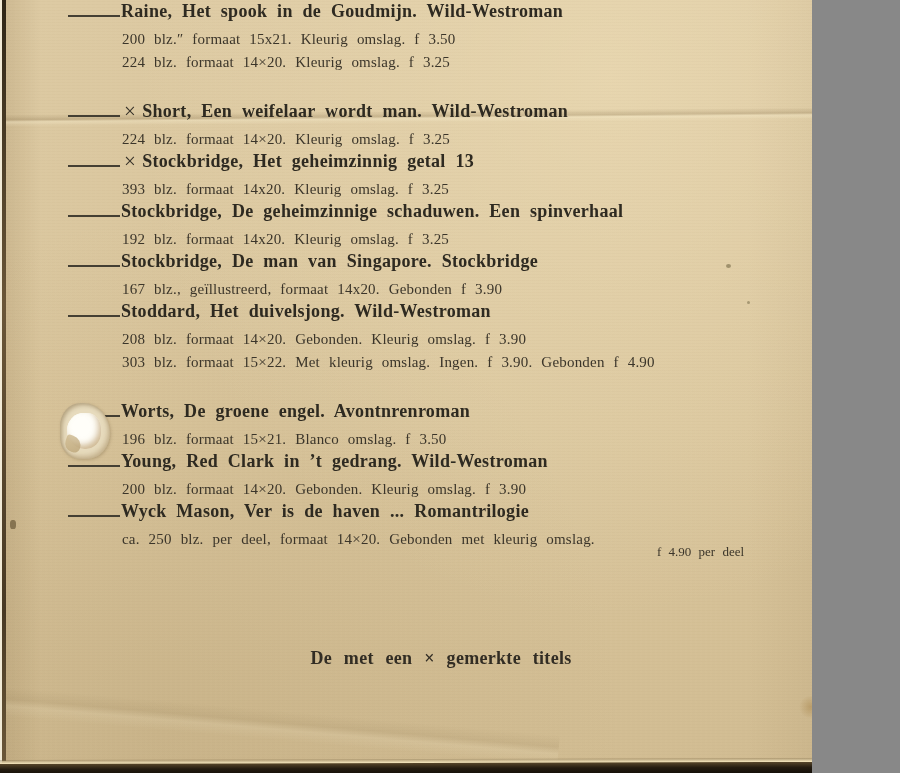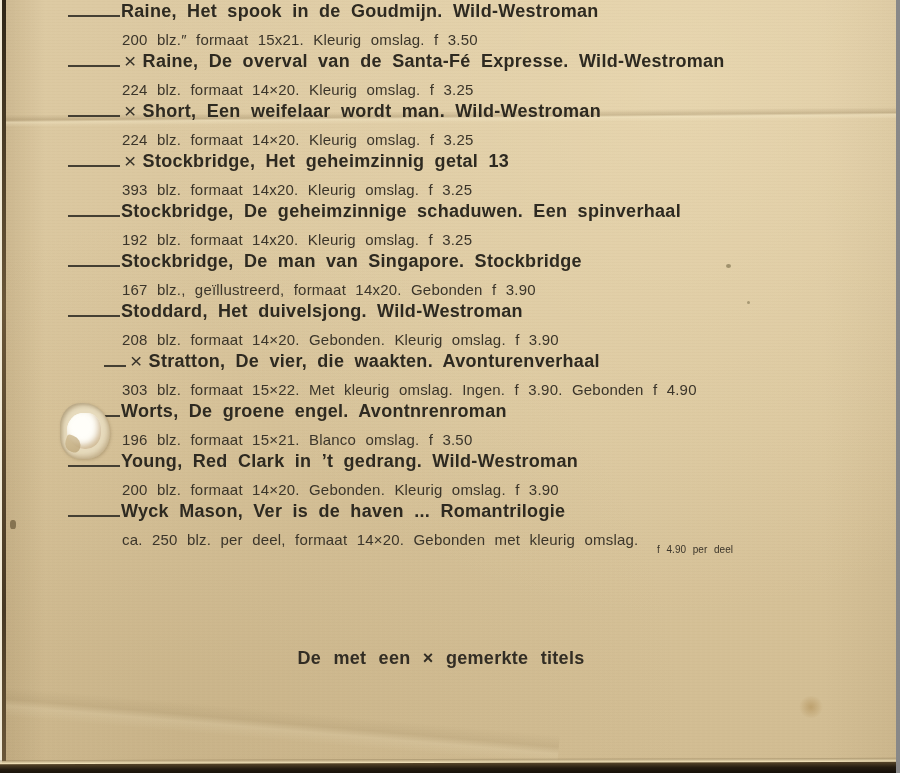--- a/index.html
+++ b/index.html
@@ -1,18 +1,18 @@
 <!DOCTYPE html>
 <html><head>
 <meta charset="utf-8">
 <style>
   html,body { margin:0; padding:0; background:#888; }
   .page {
-    position:relative; width:896px; height:773px; overflow:hidden;
-    font-family:Liberation Sans, sans-serif;
+    position:relative; width:812px; height:773px; overflow:hidden;
+    font-family:Liberation Serif, serif;
     background:
       radial-gradient(ellipse at 75% 10%, rgba(240,224,186,.55), rgba(240,224,186,0) 55%),
       radial-gradient(ellipse at 20% 95%, rgba(160,135,92,.18), rgba(160,135,92,0) 50%),
       linear-gradient(to right, rgba(130,105,65,.20), rgba(130,105,65,0) 5%),
       linear-gradient(to left, rgba(150,125,85,.10), rgba(150,125,85,0) 8%),
       linear-gradient(to bottom, #ddcaa3 0%, #d9c59c 55%, #d1bc92 100%);
     color:#35302a;
   }
   .grain {
     position:absolute; inset:0; pointer-events:none; opacity:.5;
@@ -56,41 +56,40 @@
   
   .entries { position:absolute; top:1px; left:0; right:0; }
   .entry { height:50px; }
   .entry.last { height:auto; }
   .title-row { margin-left:68px; height:27px; font-size:18px; font-weight:bold; letter-spacing:.3px; word-spacing:5px; color:#2e2a21; white-space:nowrap; }
   .blank-line { display:inline-block; width:52px; height:13px; border-bottom:2.5px solid #443f33; margin-right:1px; }
   .blank-line.short { width:22px; margin-left:36px; }
   .x-mark { display:inline-block; font-size:21px; font-weight:normal; line-height:14px; margin:0 6px 0 3px; transform:translateY(1px); color:#38332a; }
   .x-mark:empty { margin:0; width:0; }
   .detail { margin-left:122px; height:23px; box-sizing:border-box; padding-top:3px; font-size:15px; line-height:17px; word-spacing:5px; letter-spacing:.2px; color:#3b352a; white-space:nowrap; }
-  .detail2 { margin-left:657px; margin-top:-7px; font-size:10px; word-spacing:4px; color:#3b352a; }
+  .detail2 { margin-left:657px; margin-top:-7px; font-size:13px; word-spacing:4px; color:#3b352a; }
   
   .footer { position:absolute; top:646px; left:12px; width:858px; text-align:center; font-weight:bold; font-size:18px; line-height:24px; word-spacing:7px; letter-spacing:.3px; color:#322d24; }
 </style>
 </head>
 <body>
 
 <div class="page">
   <div class="grain"></div>
   <div class="crease-top"></div>
   <div class="crease-bottom"></div>
 
   <div class="entries">
 
     <div class="entry">
       <div class="title-row"><span class="blank-line"></span><span class="x-mark"></span><span>Raine, Het spook in de Goudmijn. Wild-Westroman</span></div>
       <div class="detail">200 blz.″ formaat 15x21. Kleurig omslag. f 3.50</div>
     </div>
 
     <div class="entry">
-      <div class="title-row"><span class="blank-line"></span><span class="x-mark">×</span><span>Raine, De overval van de Santa-Fé Expresse. Wild-Westroman</span></div>
       <div class="detail">224 blz. formaat 14×20. Kleurig omslag. f 3.25</div>
     </div>
 
     <div class="entry">
       <div class="title-row"><span class="blank-line"></span><span class="x-mark">×</span><span>Short, Een weifelaar wordt man. Wild-Westroman</span></div>
       <div class="detail">224 blz. formaat 14×20. Kleurig omslag. f 3.25</div>
     </div>
 
     <div class="entry">
       <div class="title-row"><span class="blank-line"></span><span class="x-mark">×</span><span>Stockbridge, Het geheimzinnig getal 13</span></div>
@@ -107,21 +106,20 @@
       <div class="detail">167 blz., geïllustreerd, formaat 14x20. Gebonden f 3.90</div>
     </div>
 
 
     <div class="entry">
       <div class="title-row"><span class="blank-line"></span><span class="x-mark"></span><span>Stoddard, Het duivelsjong. Wild-Westroman</span></div>
       <div class="detail">208 blz. formaat 14×20. Gebonden. Kleurig omslag. f 3.90</div>
     </div>
 
     <div class="entry">
-      <div class="title-row"><span class="blank-line short"></span><span class="x-mark">×</span><span>Stratton, De vier, die waakten. Avonturenverhaal</span></div>
       <div class="detail">303 blz. formaat 15×22. Met kleurig omslag. Ingen. f 3.90. Gebonden f 4.90</div>
     </div>
 
     <div class="entry">
       <div class="title-row"><span class="blank-line"></span><span class="x-mark"></span><span>Worts, De groene engel. Avontnrenroman</span></div>
       <div class="detail">196 blz. formaat 15×21. Blanco omslag. f 3.50</div>
     </div>
 
     <div class="entry">
       <div class="title-row"><span class="blank-line"></span><span class="x-mark"></span><span>Young, Red Clark in ’t gedrang. Wild-Westroman</span></div>

